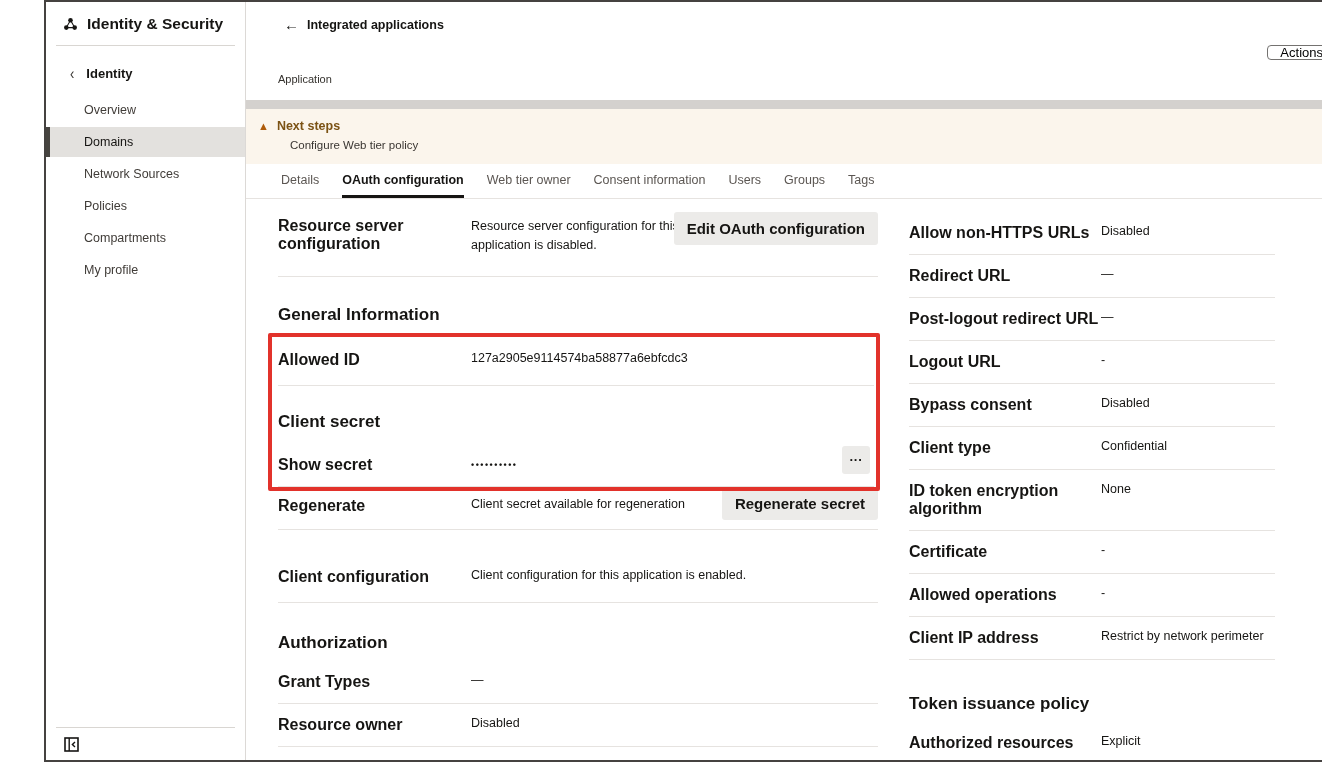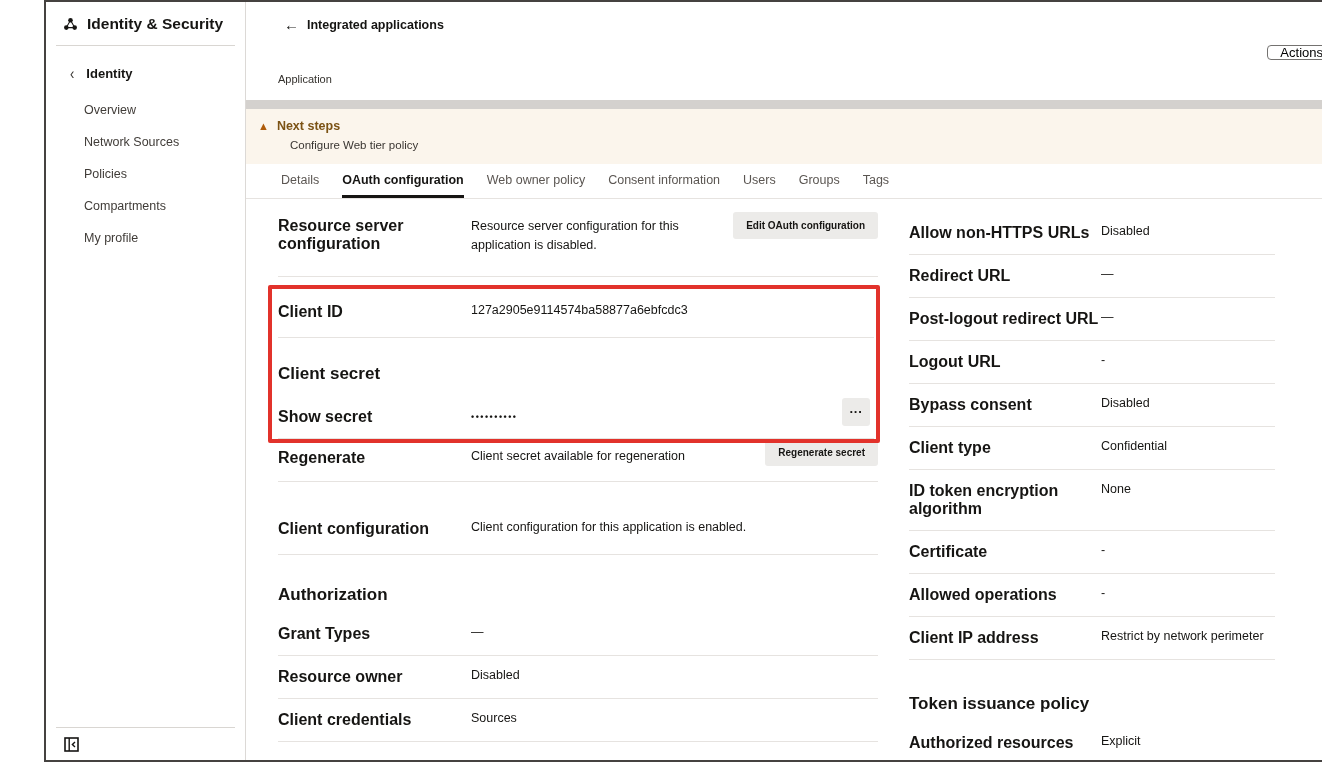--- a/index.html
+++ b/index.html
@@ -46,21 +46,21 @@
   .col-left { position:absolute; left:32px; top:0; width:600px; }
   .col-right { position:absolute; left:663px; top:13px; width:366px; }
 
   .frow { display:flex; align-items:flex-start; }
   .flabel { width:193px; flex:none; font-size:16px; font-weight:700; }
   .fvalue { font-size:12.5px; color:#161513; flex:1; }
   .sec-h { font-size:17px; font-weight:700; }
 
   .row-resource { padding:18px 0 20px; border-bottom:1px solid #e6e3e0; position:relative; }
   .row-resource .fvalue { max-width:252px; line-height:1.55; }
-  .btn-gray { background:#ecebe9; border:none; border-radius:3px; font-family:inherit; font-size:10px; font-weight:600; color:#161513; padding:8px 13px; cursor:pointer; white-space:nowrap; }
+  .btn-gray { background:#ecebe9; border:none; border-radius:3px; font-family:inherit; font-size:15px; font-weight:600; color:#161513; padding:8px 13px; cursor:pointer; white-space:nowrap; }
   .row-resource .btn-gray { position:absolute; right:0; top:13px; }
 
   .h-general { margin-top:28px; }
 
   .highlight-box { position:relative; z-index:2; border:4px solid #e2322b; border-radius:2px; margin:8px -2px -6px -10px; padding:0 2px 0 6px; }
   .row-clientid { padding:14px 0 16px; border-bottom:1px solid #e6e3e0; }
   .h-secret { margin:26px 0 0; }
   .row-showsecret { padding:24px 0 12px; border-bottom:1px solid #e6e3e0; position:relative; }
   .secret-dots { font-size:9px; font-weight:700; letter-spacing:1.5px; padding-top:4px; }
   .kebab-btn { position:absolute; right:4px; top:14px; width:28px; height:28px; background:#ecebe9; border:none; border-radius:3px; font-size:13px; font-weight:700; cursor:pointer; color:#161513; line-height:1; }
@@ -99,20 +99,21 @@
       <span>Identity &amp; Security</span>
     </div>
     <div class="sidebar-divider"></div>
 
     <div class="sidebar-section">
       <span class="chev-left">‹</span>
       <span>Identity</span>
     </div>
 
     <div class="nav-item">Overview</div>
+    <div class="nav-item selected">Domains</div>
     <div class="nav-item">Network Sources</div>
     <div class="nav-item">Policies</div>
     <div class="nav-item">Compartments</div>
     <div class="nav-item">My profile</div>
 
     <div class="sidebar-footer-divider"></div>
     <div class="collapse-btn">
       <svg class="icon-svg" width="15" height="15" viewBox="0 0 15 15">
         <rect x="1" y="1" width="13" height="13" fill="none" stroke="#161513" stroke-width="1.6"></rect>
         <line x1="5.2" y1="1" x2="5.2" y2="14" stroke="#161513" stroke-width="1.4"></line>
@@ -143,41 +144,42 @@
       <div class="banner-head">
         <span class="warn-triangle">▲</span>
         <span class="banner-title">Next steps</span>
       </div>
       <div class="banner-msg">Configure Web tier policy</div>
     </div>
 
     <div class="tabbar">
       <div class="tab">Details</div>
       <div class="tab active">OAuth configuration</div>
-      <div class="tab">Web owner policy</div>
+      <div class="tab">Web tier owner</div>
       <div class="tab">Consent information</div>
       <div class="tab">Users</div>
       <div class="tab">Groups</div>
       <div class="tab">Tags</div>
     </div>
 
     <div class="content">
 
       <div class="col-left">
 
         <div class="frow row-resource">
           <div class="flabel">Resource server configuration</div>
           <div class="fvalue">Resource server configuration for this application is disabled.</div>
           <button class="btn-gray">Edit OAuth configuration</button>
         </div>
 
+        <h2 class="sec-h h-general">General Information</h2>
 
         <div class="highlight-box">
           <div class="frow row-clientid">
-            <div class="flabel">Client ID</div>
+            <div class="flabel">Allowed ID</div>
             <div class="fvalue">127a2905e9114574ba58877a6ebfcdc3</div>
           </div>
 
           <h2 class="sec-h h-secret">Client secret</h2>
 
           <div class="frow row-showsecret">
             <div class="flabel">Show secret</div>
             <div class="fvalue secret-dots">••••••••••</div>
             <button class="kebab-btn">···</button>
           </div>

